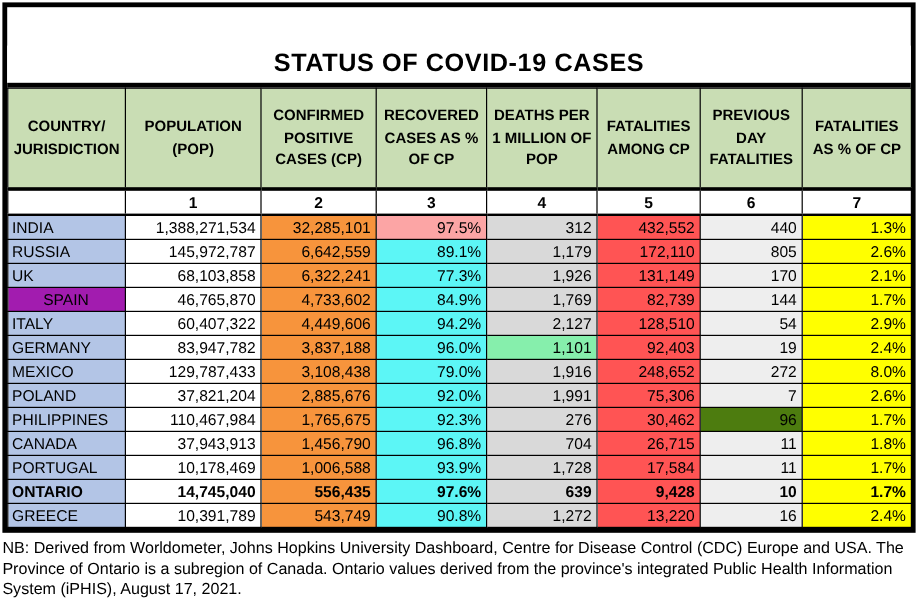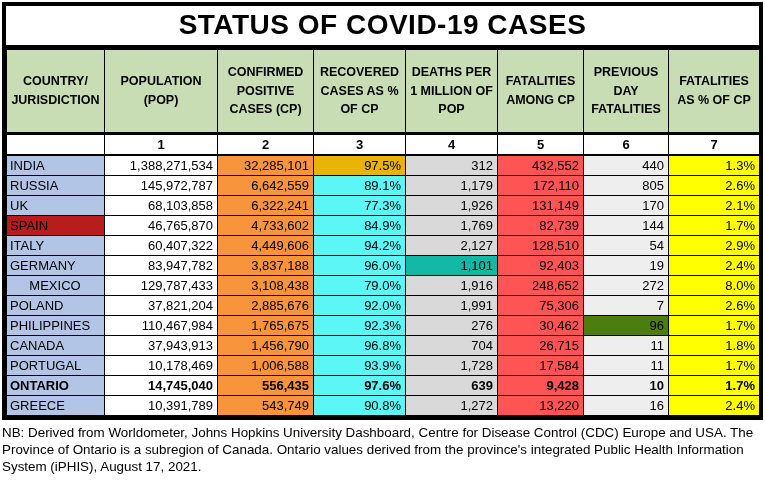--- a/index.html
+++ b/index.html
@@ -11,26 +11,27 @@
     font-family: "Liberation Sans", sans-serif;
     color: #000;
   }
   .frame {
     margin: 2px 2px 0 2px;
     border: 4px solid #000000;
     background: #ffffff;
   }
   .title-bar {
     text-align: center;
-    font-size: 28px;
+    font-size: 21px;
     font-weight: 800;
     letter-spacing: 0.5px;
     padding: 3px 0 4px 0;
     border-bottom: 4px solid #000000;
     background: #ffffff;
+    margin-top: 32px;
   }
   table.covid-table {
     width: 100%;
     table-layout: fixed;
     border-collapse: collapse;
   }
   table.covid-table th {
     border: 1px solid #000000;
     border-bottom: 3px solid #000000;
     height: 82px;
@@ -103,21 +104,21 @@
           <td style="background: rgb(255, 255, 255);">5</td>
           <td style="background: rgb(255, 255, 255);">6</td>
           <td style="background: rgb(255, 255, 255);">7</td>
         </tr>
     </thead>
     <tbody id="data-rows">
         <tr>
           <td class="col0" style="background: rgb(179, 197, 230);">INDIA</td>
           <td class="col1" style="background: rgb(255, 255, 255);">1,388,271,534</td>
           <td class="col2" style="background: rgb(247, 148, 60);">32,285,101</td>
-          <td class="col3" style="background: #eab308; padding-left: 33px;">97.5%</td>
+          <td class="col3" style="background: #fca5a5; padding-left: 33px;">97.5%</td>
           <td class="col4" style="background: rgb(217, 217, 217);">312</td>
           <td class="col5" style="background: rgb(255, 84, 84);">432,552</td>
           <td class="col6" style="background: rgb(238, 238, 238);">440</td>
           <td class="col7" style="background: rgb(255, 255, 0);">1.3%</td>
         </tr>
         <tr>
           <td class="col0" style="background: rgb(179, 197, 230);">RUSSIA</td>
           <td class="col1" style="background: rgb(255, 255, 255);">145,972,787</td>
           <td class="col2" style="background: rgb(247, 148, 60);">6,642,559</td>
           <td class="col3" style="background: rgb(92, 246, 246);">89.1%</td>
@@ -130,21 +131,21 @@
           <td class="col0" style="background: rgb(179, 197, 230);">UK</td>
           <td class="col1" style="background: rgb(255, 255, 255);">68,103,858</td>
           <td class="col2" style="background: rgb(247, 148, 60);">6,322,241</td>
           <td class="col3" style="background: rgb(92, 246, 246);">77.3%</td>
           <td class="col4" style="background: rgb(217, 217, 217);">1,926</td>
           <td class="col5" style="background: rgb(255, 84, 84);">131,149</td>
           <td class="col6" style="background: rgb(238, 238, 238);">170</td>
           <td class="col7" style="background: rgb(255, 255, 0);">2.1%</td>
         </tr>
         <tr>
-          <td class="col0" style="background: #b91c1c;">SPAIN</td>
+          <td class="col0" style="background: #a21caf; text-align: center;">SPAIN</td>
           <td class="col1" style="background: rgb(255, 255, 255); margin-top: 48px;">46,765,870</td>
           <td class="col2" style="background: rgb(247, 148, 60);">4,733,602</td>
           <td class="col3" style="background: rgb(92, 246, 246);">84.9%</td>
           <td class="col4" style="background: rgb(217, 217, 217);">1,769</td>
           <td class="col5" style="background: rgb(255, 84, 84);">82,739</td>
           <td class="col6" style="background: rgb(238, 238, 238);">144</td>
           <td class="col7" style="background: rgb(255, 255, 0);">1.7%</td>
         </tr>
         <tr>
           <td class="col0" style="background: rgb(179, 197, 230);">ITALY</td>
@@ -154,27 +155,27 @@
           <td class="col4" style="background: rgb(217, 217, 217);">2,127</td>
           <td class="col5" style="background: rgb(255, 84, 84);">128,510</td>
           <td class="col6" style="background: rgb(238, 238, 238);">54</td>
           <td class="col7" style="background: rgb(255, 255, 0);">2.9%</td>
         </tr>
         <tr>
           <td class="col0" style="background: rgb(179, 197, 230);">GERMANY</td>
           <td class="col1" style="background: rgb(255, 255, 255);">83,947,782</td>
           <td class="col2" style="background: rgb(247, 148, 60);">3,837,188</td>
           <td class="col3" style="background: rgb(92, 246, 246);">96.0%</td>
-          <td class="col4" style="background: #14b8a6;">1,101</td>
+          <td class="col4" style="background: #86efac;">1,101</td>
           <td class="col5" style="background: rgb(255, 84, 84);">92,403</td>
           <td class="col6" style="background: rgb(238, 238, 238);">19</td>
           <td class="col7" style="background: rgb(255, 255, 0);">2.4%</td>
         </tr>
         <tr>
-          <td class="col0" style="background: rgb(179, 197, 230); text-align: center;">MEXICO</td>
+          <td class="col0" style="background: rgb(179, 197, 230);">MEXICO</td>
           <td class="col1" style="background: rgb(255, 255, 255);">129,787,433</td>
           <td class="col2" style="background: rgb(247, 148, 60);">3,108,438</td>
           <td class="col3" style="background: rgb(92, 246, 246);">79.0%</td>
           <td class="col4" style="background: rgb(217, 217, 217);">1,916</td>
           <td class="col5" style="background: rgb(255, 84, 84);">248,652</td>
           <td class="col6" style="background: rgb(238, 238, 238);">272</td>
           <td class="col7" style="background: rgb(255, 255, 0);">8.0%</td>
         </tr>
         <tr>
           <td class="col0" style="background: rgb(179, 197, 230);">POLAND</td>

